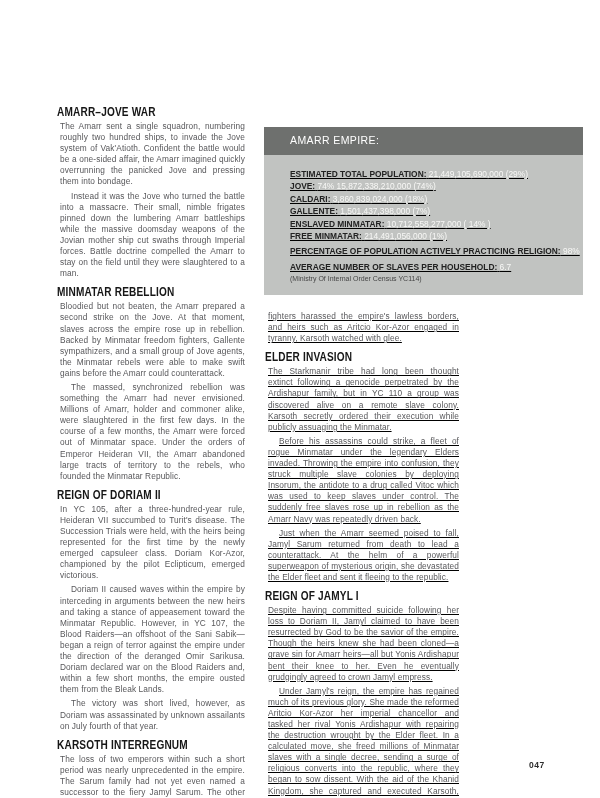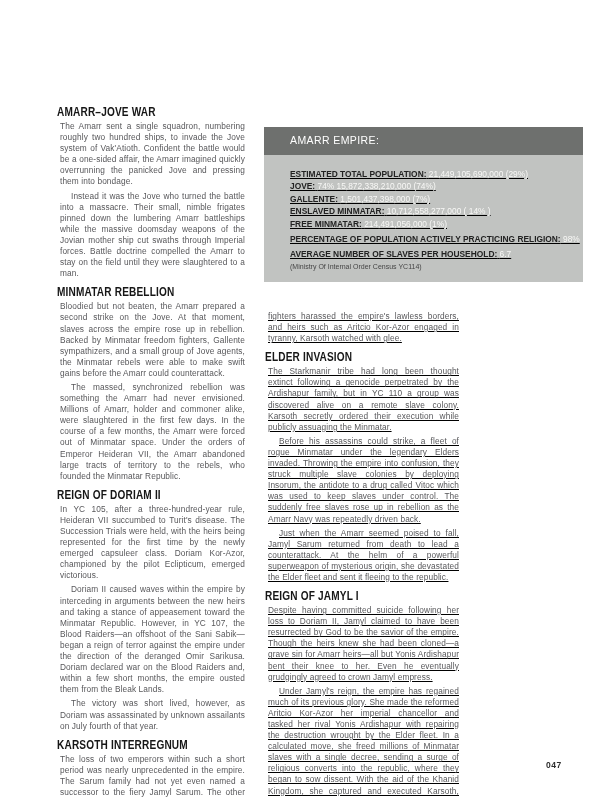--- a/index.html
+++ b/index.html
@@ -33,21 +33,21 @@
   }
   .infobox-body{background:#c1c3c1;padding:13px 26px 11px 26px;}
   .stat-line{font-size:8.4px;line-height:12.4px;white-space:nowrap;text-decoration:underline;}
   .stat-label{font-weight:bold;color:#222222;}
   .stat-value{color:#f8f8f6;}
   .spaced{margin-top:3px;}
   .source-note{font-size:7px;line-height:9.5px;color:#464646;margin-top:1px;}
   
   .page-number{
     position:absolute;left:529px;top:760px;
-    font-weight:bold;font-size:8.5px;color:#2e2e2e;letter-spacing:.5px;margin-left:17px;
+    font-weight:bold;font-size:8.5px;color:#2e2e2e;letter-spacing:.5px;
   }
 </style>
 </head>
 <body>
 
 <div class="page">
 
   <div class="col body-text" id="left-col">
     <div class="section-heading"><span class="cond">AMARR–JOVE WAR</span></div>
     <p>The Amarr sent a single squadron, numbering roughly two hundred ships, to invade the Jove system of Vak'Atioth. Confident the battle would be a one-sided affair, the Amarr imagined quickly overrunning the panicked Jove and pressing them into bondage.</p>
@@ -65,20 +65,21 @@
     <div class="section-heading"><span class="cond">KARSOTH INTERREGNUM</span></div>
     <p>The loss of two emperors within such a short period was nearly unprecedented in the empire. The Sarum family had not yet even named a successor to the fiery Jamyl Sarum. The other heirs, young and ambitious, were reluctant to begin the Succession Trials and put their own lives at risk.</p>
 
   </div>
 
   <div id="infobox">
     <div class="infobox-header"><span>AMARR EMPIRE:</span></div>
     <div class="infobox-body">
       <div class="stat-line"><span class="stat-label">ESTIMATED TOTAL POPULATION:</span> <span class="stat-value">21,449,105,690,000 (29%)</span></div>
       <div class="stat-line"><span class="stat-label">JOVE:</span> <span class="stat-value">74% 15,872,338,210,000 (74%)</span></div>
+      <div class="stat-line"><span class="stat-label">CALDARI:</span> <span class="stat-value">3,860,839,024,000 (18%)</span></div>
       <div class="stat-line"><span class="stat-label">GALLENTE:</span> <span class="stat-value">1,501,437,398,000 (7%)</span></div>
       <div class="stat-line"><span class="stat-label">ENSLAVED MINMATAR:</span> <span class="stat-value">10,712,558,277,000 ( 14% )</span></div>
       <div class="stat-line"><span class="stat-label">FREE MINMATAR:</span> <span class="stat-value">214,491,056,000 (1%)</span></div>
       <div class="stat-line spaced"><span class="stat-label">PERCENTAGE OF POPULATION ACTIVELY PRACTICING RELIGION:</span> <span class="stat-value">98%</span></div>
       <div class="stat-line spaced"><span class="stat-label">AVERAGE NUMBER OF SLAVES PER HOUSEHOLD:</span> <span class="stat-value">6.7</span></div>
       <div class="source-note">(Ministry Of Internal Order Census YC114)</div>
     </div>
   </div>
 
   <div class="col body-text" id="right-col">

